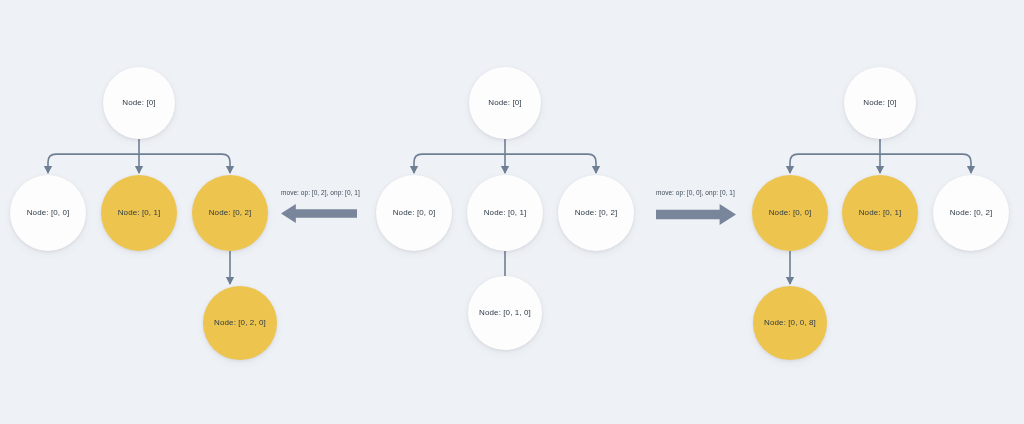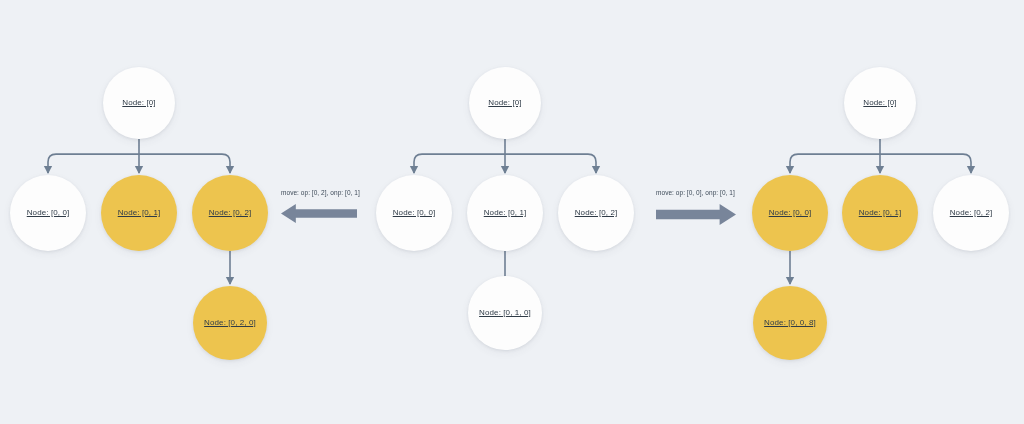--- a/index.html
+++ b/index.html
@@ -37,21 +37,20 @@
   .node-yellow {
     background: #edc44e;
   }
   .node-label {
     font-size: 8px;
     color: #2f3b47;
     letter-spacing: 0.1px;
     white-space: nowrap;
     text-align: right;
     line-height: 1;
-    text-decoration: underline;
   }
   .op-label {
     position: absolute;
     font-size: 6.5px;
     color: #3d4a58;
     white-space: nowrap;
     letter-spacing: 0.05px;
     line-height: 1;
   }
   .op-arrow {
@@ -90,21 +89,21 @@
       </div>
       <div class="node node-white" style="left: 10px; top: 175px; width: 76px; height: 76px;">
         <span class="node-label">Node: [0, 0]</span>
       </div>
       <div class="node node-yellow" style="left: 101px; top: 175px; width: 76px; height: 76px;">
         <span class="node-label">Node: [0, 1]</span>
       </div>
       <div class="node node-yellow" style="left: 192px; top: 175px; width: 76px; height: 76px;">
         <span class="node-label">Node: [0, 2]</span>
       </div>
-      <div class="node node-yellow" style="left: 193px; top: 286px; width: 74px; height: 74px;">
+      <div class="node node-yellow" style="left: 203px; top: 286px; width: 74px; height: 74px;">
         <span class="node-label">Node: [0, 2, 0]</span>
       </div>
       <div class="node node-white" style="left: 469px; top: 67px; width: 72px; height: 72px;">
         <span class="node-label">Node: [0]</span>
       </div>
       <div class="node node-white" style="left: 376px; top: 175px; width: 76px; height: 76px;">
         <span class="node-label">Node: [0, 0]</span>
       </div>
       <div class="node node-white" style="left: 467px; top: 175px; width: 76px; height: 76px;">
         <span class="node-label">Node: [0, 1]</span>

